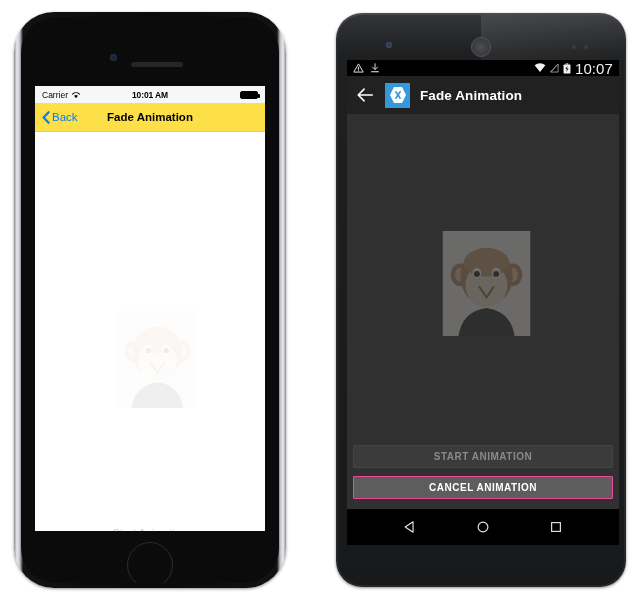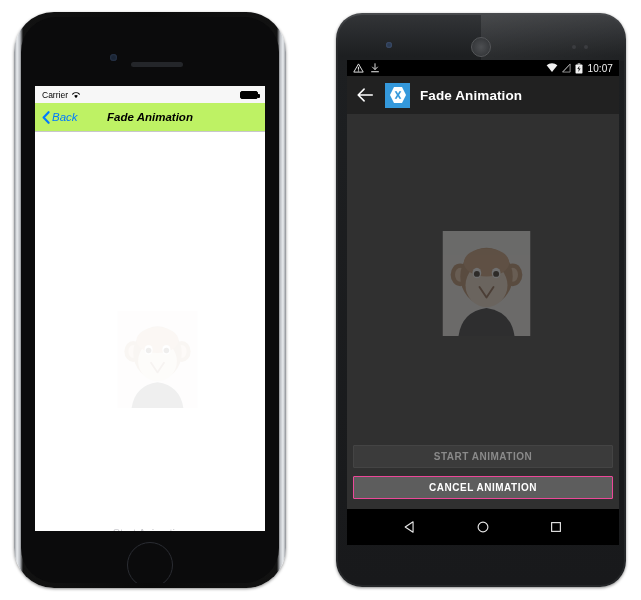--- a/index.html
+++ b/index.html
@@ -121,27 +121,26 @@
     top: 2px;
     width: 2px;
     height: 4px;
     background: #000;
     border-radius: 0 1px 1px 0;
   }
 
   
   .ios-navbar {
     height: 28px;
-    background: #bef264;
+    background: #fde047;
     border-bottom: 1px solid #c7c7cc;
     display: flex;
     align-items: center;
     position: relative;
     padding: 0 7px;
-    font-style: italic;
   }
   .ios-back {
     display: flex;
     align-items: center;
     gap: 2px;
     color: #007aff;
     font-size: 11.5px;
     cursor: pointer;
     z-index: 2;
   }
@@ -262,21 +261,21 @@
     height: 16px;
     background: #000000;
     display: flex;
     align-items: center;
     padding: 0 6px;
     color: #e8e8e8;
     font-size: 9px;
   }
   .and-sb-left { display: flex; align-items: center; gap: 6px; }
   .and-sb-right { margin-left: auto; display: flex; align-items: center; gap: 4px; }
-  .and-clock { font-size: 10px; color: #f2f2f2; letter-spacing: 0.1px; }
+  .and-clock { font-size: 15px; color: #f2f2f2; letter-spacing: 0.1px; }
 
   
   .and-actionbar {
     height: 38px;
     background: #212121;
     display: flex;
     align-items: center;
     padding-left: 8px;
     gap: 10px;
   }
@@ -378,20 +377,21 @@
     <div id="ios-screen">
 
       <div class="ios-statusbar">
         <div class="ios-sb-left">
           <span>Carrier</span>
           <svg width="10" height="8" viewBox="0 0 10 8">
             <path d="M5 7.2 L3.1 4.8 A3 3 0 0 1 6.9 4.8 Z" fill="#000"></path>
             <path d="M1.6 3.1 A5 5 0 0 1 8.4 3.1" stroke="#000" stroke-width="1.1" fill="none" stroke-linecap="round"></path>
           </svg>
         </div>
+        <div class="ios-sb-center">10:01 AM</div>
         <div class="ios-sb-right">
           <div class="ios-battery"></div>
         </div>
       </div>
 
       <div class="ios-navbar">
         <div class="ios-back">
           <svg width="8" height="13" viewBox="0 0 8 13">
             <path d="M6.6 1.2 L1.6 6.5 L6.6 11.8" stroke="#007aff" stroke-width="2.1" fill="none" stroke-linecap="round" stroke-linejoin="round"></path>
           </svg>

